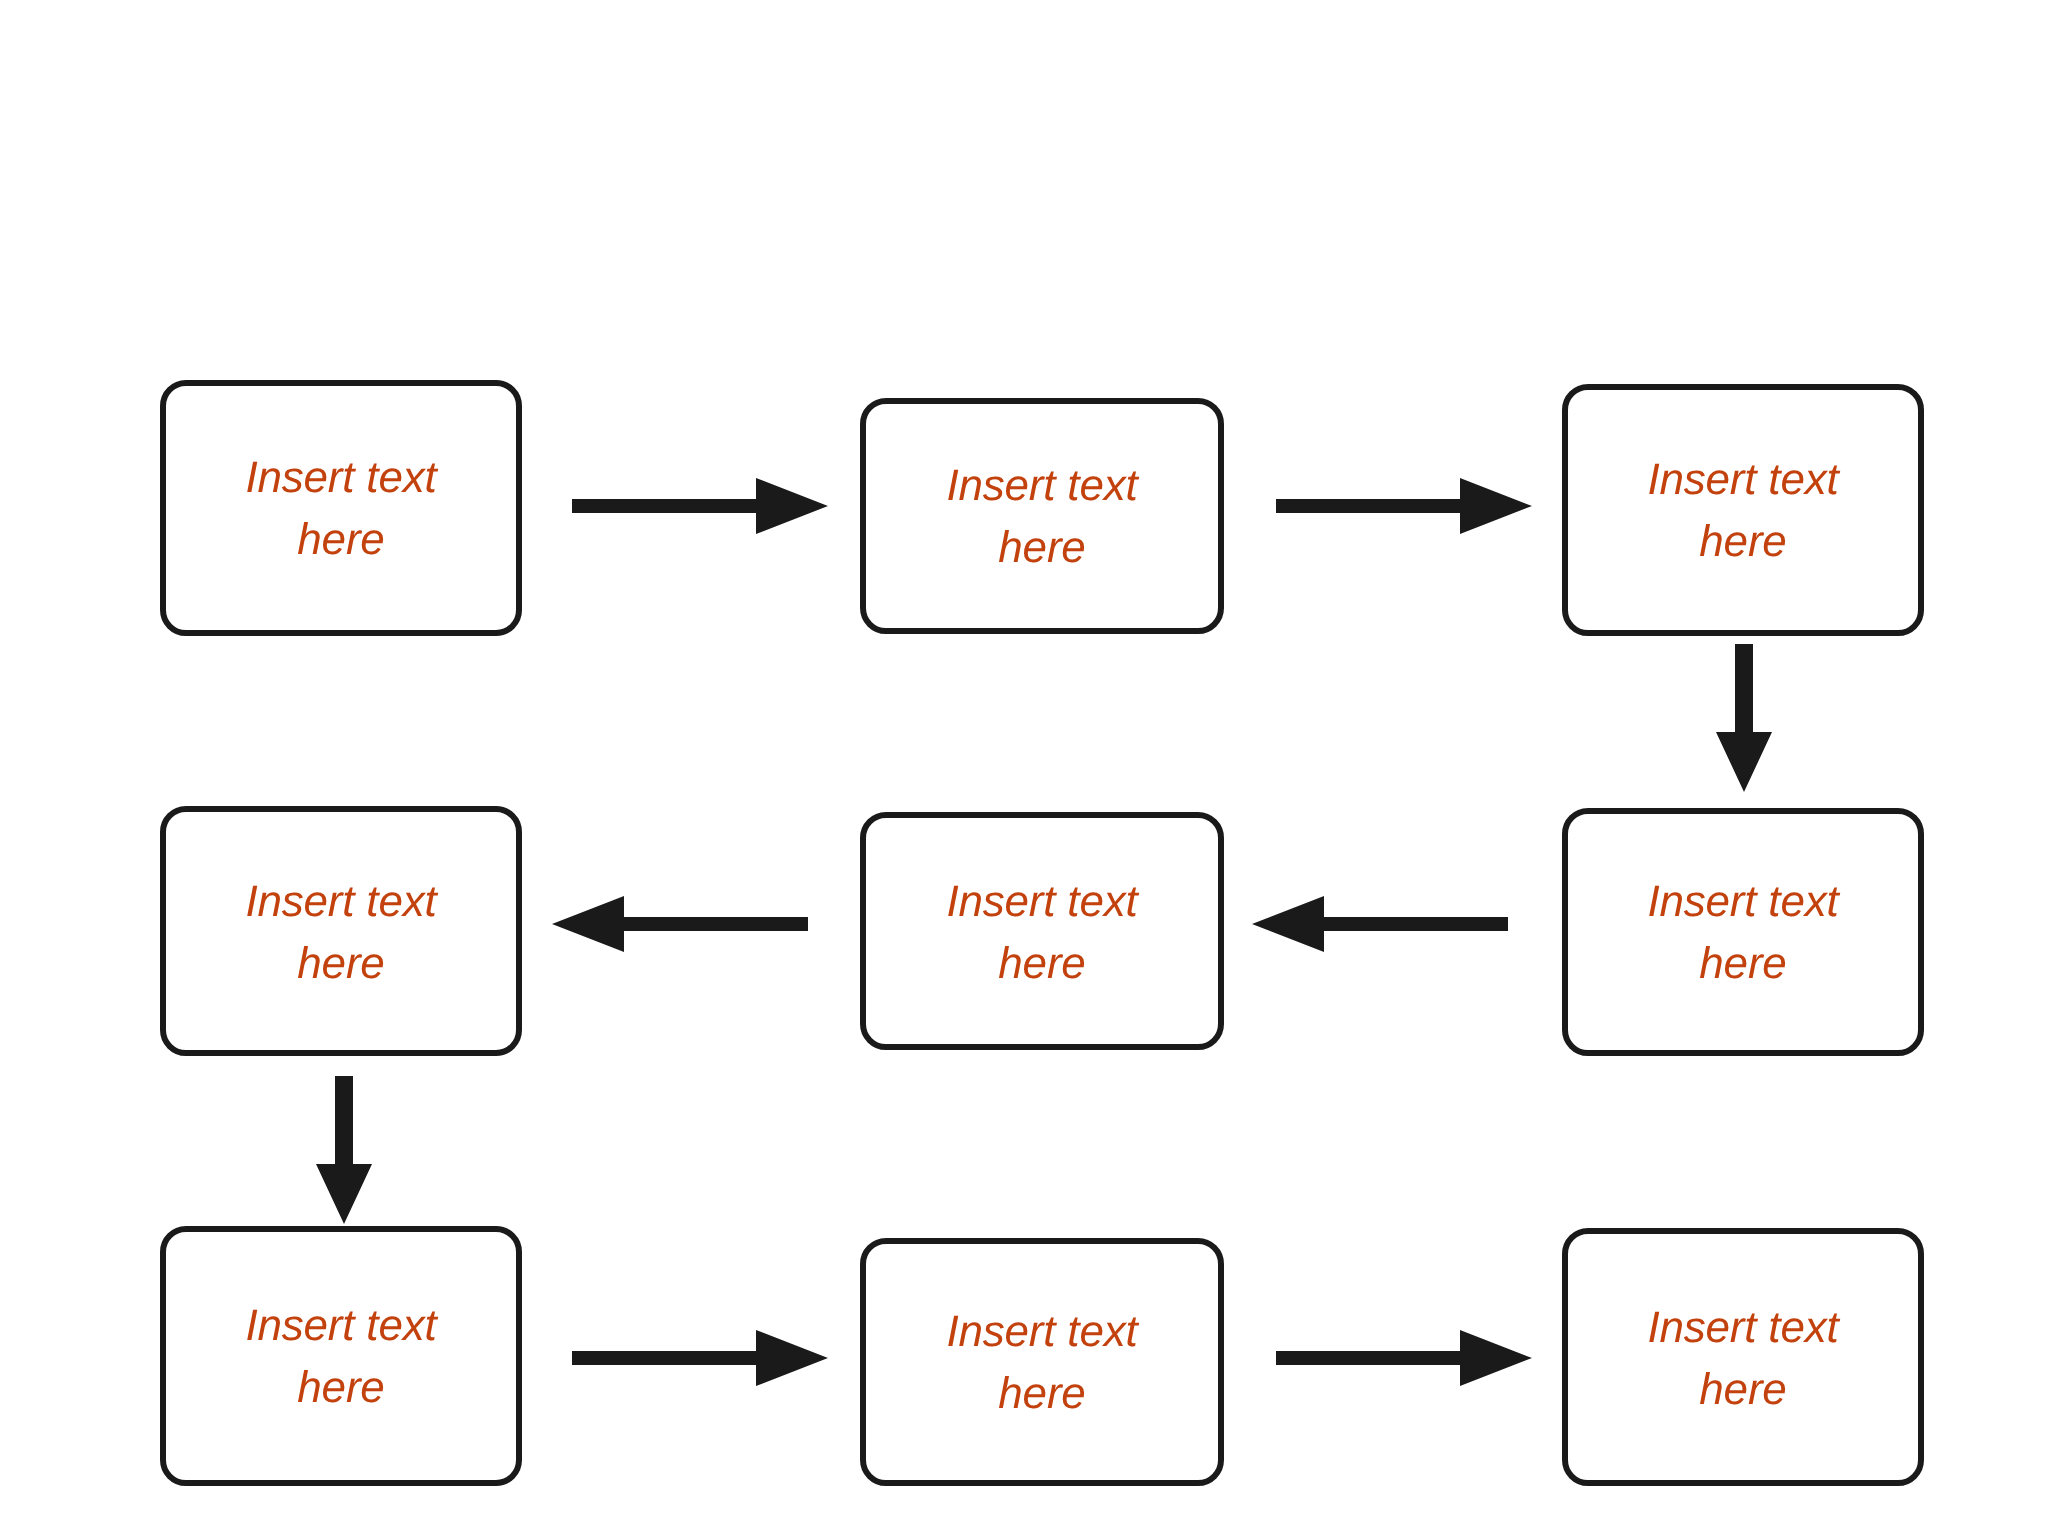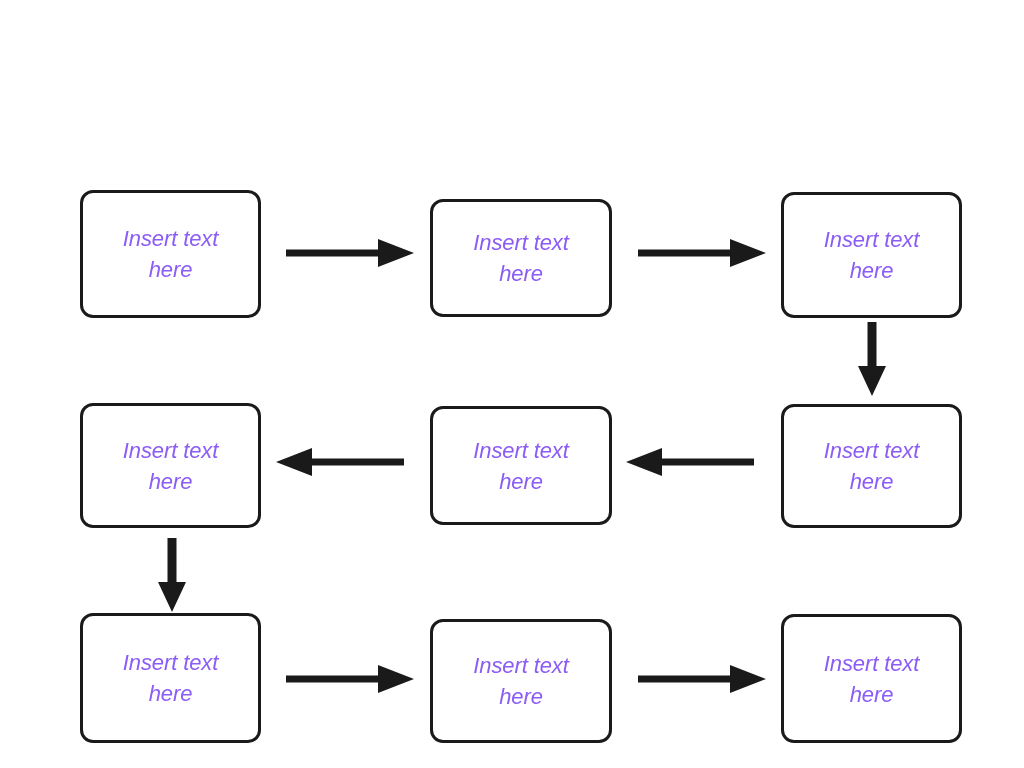--- a/index.html
+++ b/index.html
@@ -23,21 +23,21 @@
     border-radius: 13px;
     display: flex;
     align-items: center;
     justify-content: center;
   }
   .node-label {
     font-family: "Liberation Sans", sans-serif;
     font-style: italic;
     font-size: 22px;
     line-height: 31px;
-    color: #8b5cf6;
+    color: #c2410c;
     text-align: center;
     white-space: pre-line;
     letter-spacing: -0.1px;
   }
   .connector {
     position: absolute;
   }
   .connector svg {
     display: block;
     overflow: visible;

